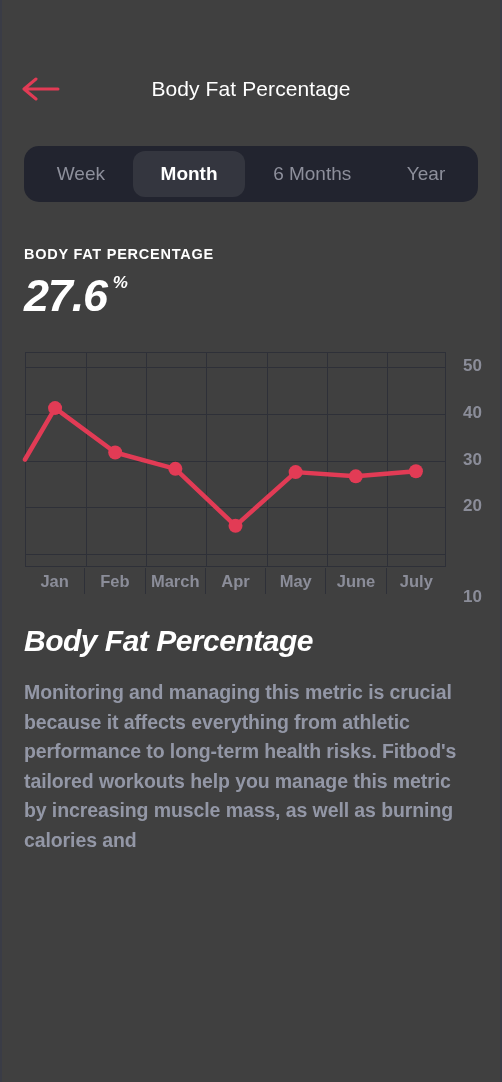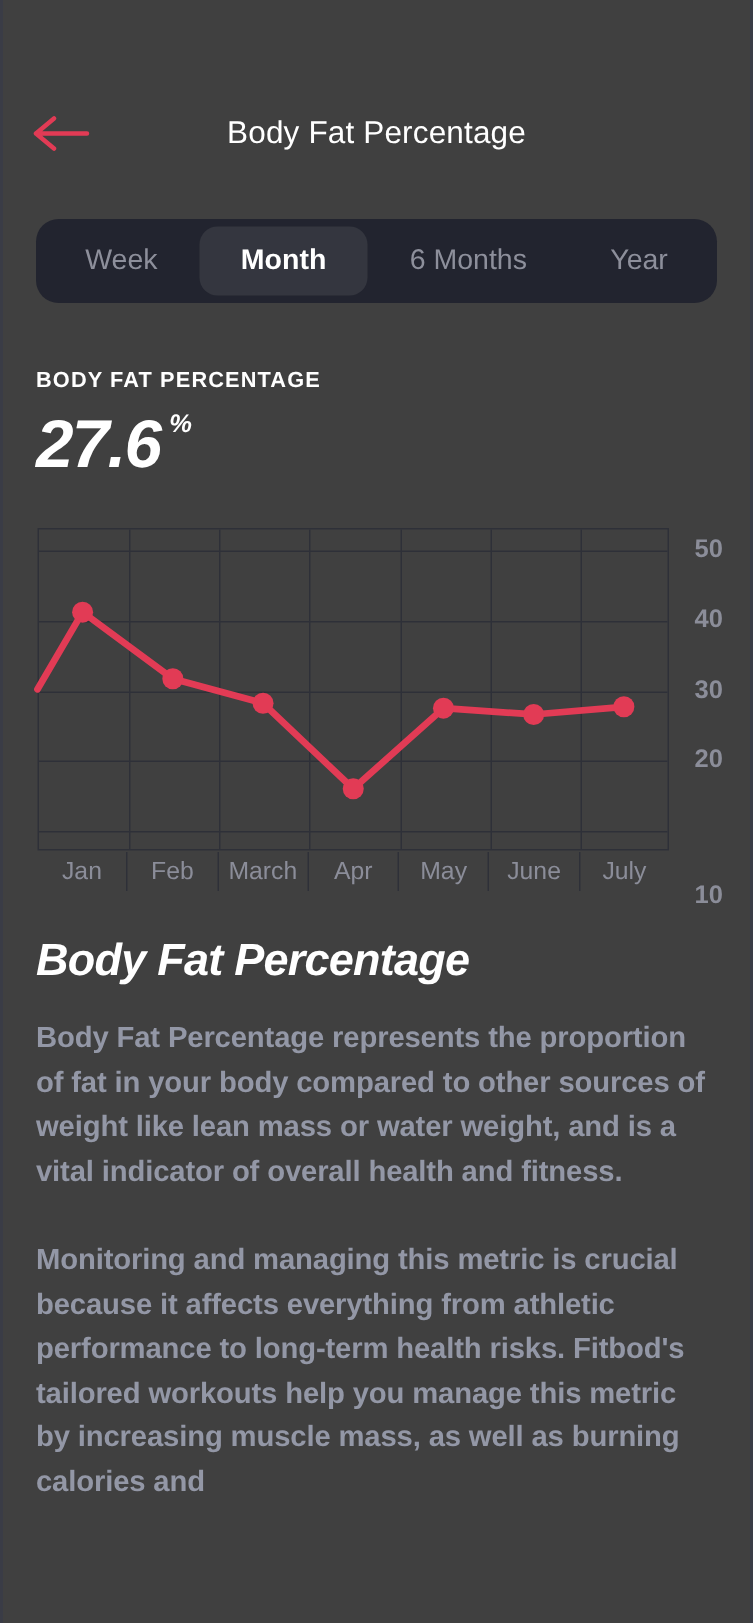--- a/index.html
+++ b/index.html
@@ -97,21 +97,21 @@
     transform:translateY(-50%);
   }
   .xlabels {
     position:absolute; left:1px; top:224px;
     width:421px; height:26px;
     display:flex;
   }
   .xlabel {
     flex:1 1 0;
     display:flex; align-items:center; justify-content:center;
-    color:#8b8d99; font-size:16.5px; font-weight:400;
+    color:#8b8d99; font-size:16.5px; font-weight:700;
     border-left:1px solid #2e3038;
   }
   .xlabel:first-child { border-left:none; }
   .series-svg { position:absolute; left:0; top:0; overflow:visible; }
   
   .article { padding:30px 22px 0 22px; }
   .article-title {
     color:#ffffff; font-size:30px; font-weight:700;
     font-style:italic; letter-spacing:-.5px;
   }
@@ -194,17 +194,16 @@
           <circle cx="211.50000000000003" cy="181.8695652173913" r="7" fill="#e23b55"></circle>
           <circle cx="271.64285714285717" cy="128.1195652173913" r="7" fill="#e23b55"></circle>
           <circle cx="331.7857142857143" cy="132.32608695652175" r="7" fill="#e23b55"></circle>
           <circle cx="391.92857142857144" cy="127.18478260869566" r="7" fill="#e23b55"></circle>
         </svg>
     </div>
   </div>
 
   <div class="article">
     <div class="article-title">Body Fat Percentage</div>
-    <div class="article-p">Body Fat Percentage represents the proportion of fat in your body compared to other sources of weight like lean mass or water weight, and is a vital indicator of overall health and fitness.</div>
     <div class="article-p">Monitoring and managing this metric is crucial because it affects everything from athletic performance to long-term health risks. Fitbod's tailored workouts help you manage this metric by increasing muscle mass, as well as burning calories and</div>
   </div>
 
 </div>
 
 </body></html>

